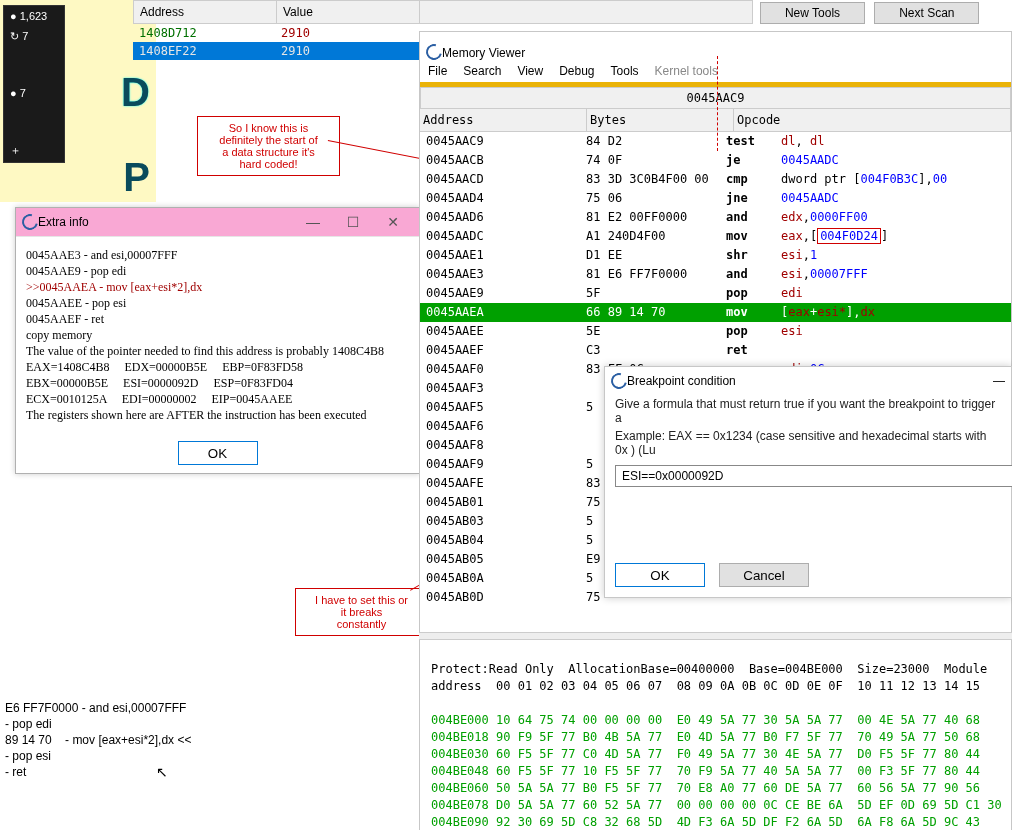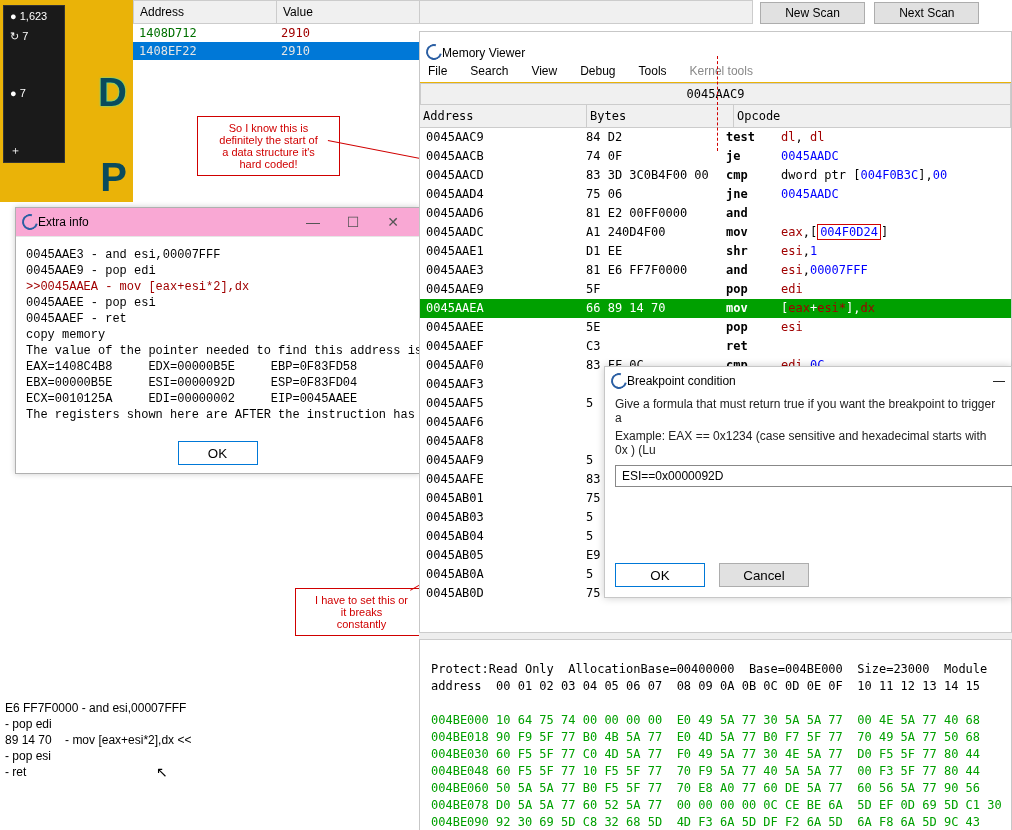--- a/index.html
+++ b/index.html
@@ -1,19 +1,19 @@
 <!DOCTYPE html>
 <html><head>
 <meta charset="utf-8">
 <style>
 html,body{margin:0;padding:0;font-family:"Segoe UI",Tahoma,sans-serif;font-size:12px;color:#000;background:#fff;overflow:hidden}
 body{width:1012px;height:830px;position:relative}
 
 
-.hud{position:absolute;left:0;top:0;width:133px;height:202px;background:#eab308}
+.hud{position:absolute;left:0;top:0;width:156px;height:202px;background:#fef9c3}
 .hud .col{position:absolute;left:3px;top:5px;width:60px;background:#1a1a1a;border:1px solid #333;color:#fff;font-size:11px}
 .hud .col div{padding:4px 6px}
 .hud .bigletter{position:absolute;right:6px;top:70px;font-size:40px;color:#0a4b5c;font-weight:bold;text-shadow:0 0 2px #0ff}
 .hud .bigletter2{position:absolute;right:6px;top:155px;font-size:40px;color:#0a4b5c;font-weight:bold}
 
 
 .scantbl{position:absolute;left:133px;top:0;width:620px}
 .scantbl .hdr{display:flex;background:#f0f0f0;border:1px solid #ccc;height:22px;line-height:22px}
 .scantbl .hdr span{padding:0 6px;border-right:1px solid #ccc}
 .scantbl .hdr .c1{width:130px}.scantbl .hdr .c2{width:130px}.scantbl .hdr .c3{flex:1}
@@ -28,29 +28,29 @@
 
 .note{position:absolute;border:1px solid #d00000;color:#d00000;background:#fff;padding:5px 8px;font-size:11px;text-align:center;white-space:pre-line}
 .line{position:absolute;background:#d00000;height:1px;transform-origin:0 0}
 .arrowhead{position:absolute;width:0;height:0;border:5px solid transparent}
 
 
 .dialog{position:absolute;border:1px solid #b0b0b0;background:#fff;box-shadow:0 0 6px rgba(0,0,0,.2)}
 .dialog .titlebar{display:flex;align-items:center;height:28px;padding:0 6px;background:#f9a8d4;border-bottom:1px solid #e6e6e6}
 .dialog .titlebar .title{flex:1;font-size:12px}
 .dialog .titlebar .ctrl{width:40px;text-align:center;font-size:14px;line-height:28px;color:#555}
-.dialog .body{padding:10px;font-family:Liberation Mono, monospace;font-size:12px;line-height:16px;white-space:pre}
+.dialog .body{padding:10px;font-family:Liberation Serif, serif;font-size:12px;line-height:16px;white-space:pre}
 .dialog .foot{padding:8px;text-align:center}
 .dialog .foot button{width:80px;height:24px;border:1px solid #0078d7;background:#fff}
 .red{color:#a00000}
 
 
 .memv{position:absolute;left:419px;top:31px;right:0;height:799px;border:1px solid #c7c7c7;background:#fff}
 .memv .titlebar{display:flex;align-items:flex-end;height:28px;padding:0 6px}
-.memv .menu{display:flex;gap:23px;padding:4px 8px;border-bottom:1px solid #eab308}
+.memv .menu{display:flex;gap:16px;padding:4px 8px;border-bottom:5px solid #eab308}
 .memv .menu span{color:#000}
 .memv .menu .dim{color:#888}
 .addrbar{background:#f0f0f0;border:1px solid #ccc;padding:3px 6px;text-align:center;font-family:Consolas,monospace}
 
 .disasm{height:500px;overflow:hidden;font-family:Consolas,monospace;font-size:12px}
 .disasm .hdr{display:flex;background:#f0f0f0;border-bottom:1px solid #ccc;height:22px;line-height:22px}
 .disasm .hdr span{padding:0 3px;border-right:1px solid #ccc}
 .disasm .row{display:flex;height:19px;line-height:19px;position:relative}
 .disasm .row.sel{background:#00a000;color:#fff}
 .disasm .row.sel .addr,.disasm .row.sel .bytes,.disasm .row.sel .op{color:#fff}
@@ -111,21 +111,21 @@
   <div class="row">
     <span class="c1">1408D712</span>
     <span class="c2">2910</span>
   </div>
   <div class="row sel">
     <span class="c1">1408EF22</span>
     <span class="c2">2910</span>
   </div>
 </div>
 <div class="scanbtns">
-  <button>New Scan</button>
+  <button>New Tools</button>
   <button>Next Scan</button>
 </div>
 
 <div class="note" style="left:197px;top:116px;width:125px">So I know this is
 definitely the start of
 a data structure it's
 hard coded!</div>
 <div class="note" style="left:295px;top:588px;width:115px">I have to set this or
 it breaks
 constantly</div>
@@ -189,20 +189,21 @@
         <div class="row">
           <span class="addr">0045AAD4</span>
           <span class="bytes">75 06</span>
           <span class="op">jne</span>
           <span class="args"><span class="lit">0045AADC</span></span>
         </div>
         <div class="row">
           <span class="addr">0045AAD6</span>
           <span class="bytes">81 E2 00FF0000</span>
           <span class="op">and</span>
+          <span class="args"><span class="reg">edx</span>,<span class="lit">0000FF00</span></span>
         </div>
         <div class="row">
           <span class="addr">0045AADC</span>
           <span class="bytes">A1 240D4F00</span>
           <span class="op">mov</span>
           <span class="args"><span class="reg">eax</span>,[<span class="lit hl">004F0D24</span>]</span>
         </div>
         <div class="row">
           <span class="addr">0045AAE1</span>
           <span class="bytes">D1 EE</span>

